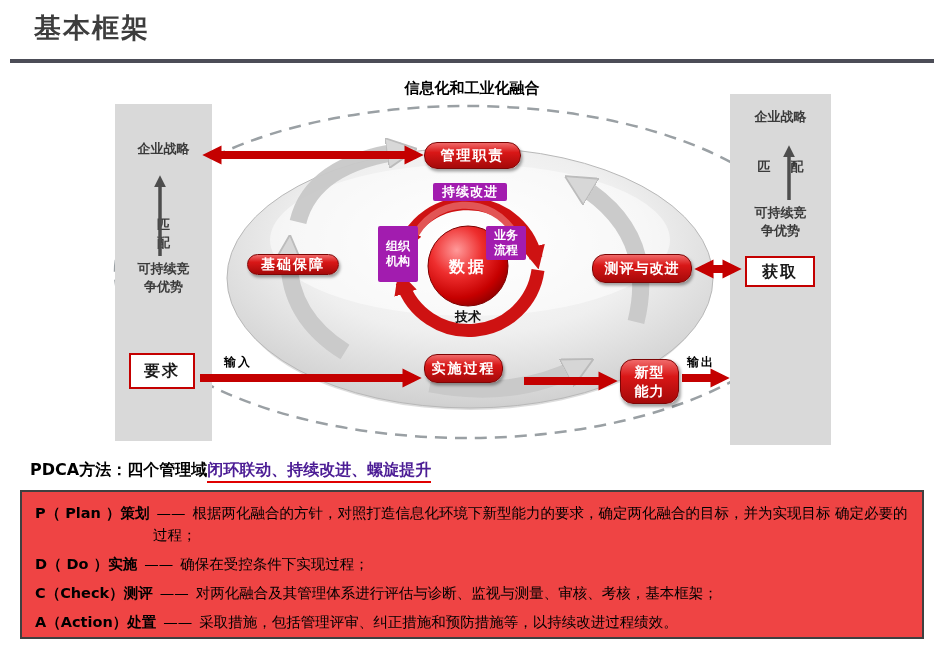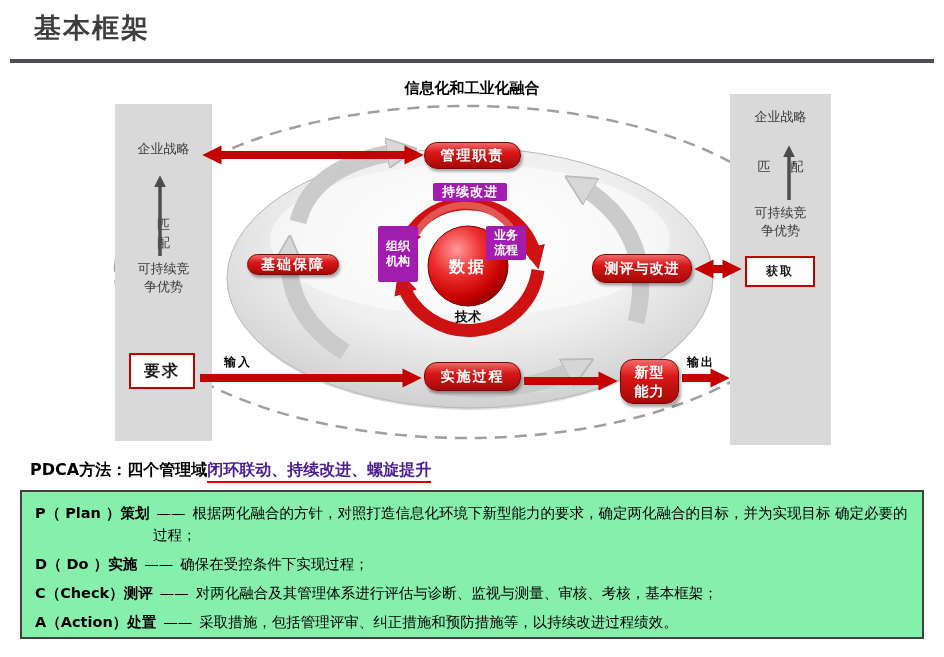--- a/index.html
+++ b/index.html
@@ -9,56 +9,56 @@
 
   
   .page-title{left:34px;top:10px;font-size:27px;font-weight:700;color:#3d3d3d;letter-spacing:2px;z-index:4}
   .title-rule{left:10px;top:59px;width:924px;height:4px;background:#4c4d57;z-index:4}
   .diagram-title{left:322px;top:79px;width:300px;text-align:center;font-size:15px;font-weight:700;color:#000;z-index:4}
 
   
   .panel{position:absolute;background:#d9d9d9;z-index:1}
   #left-panel{left:115px;top:104px;width:97px;height:337px}
   #right-panel{left:730px;top:94px;width:101px;height:351px}
-  .panel .txt{position:absolute;left:0;width:100%;text-align:center;color:#3a3a3a;font-weight:400;font-size:13px}
+  .panel .txt{position:absolute;left:0;width:100%;text-align:center;color:#3a3a3a;font-weight:700;font-size:13px}
   #lp-strategy{top:36px}
   #lp-match{top:112px;letter-spacing:24px;padding-left:24px}
   #lp-adv{top:156px;line-height:18px;padding:0 18px}
   #rp-strategy{top:14px}
   #rp-match{top:64px;letter-spacing:20px;padding-left:20px}
   #rp-adv{top:110px;line-height:18px;padding:0 20px}
 
   .outline-box{position:absolute;background:#fff;border:2px solid #c40000;color:#1a1a1a;font-weight:700;text-align:center;z-index:2}
   #require-box{left:14px;top:249px;width:66px;height:36px;font-size:16px;line-height:32px;letter-spacing:2px}
-  #acquire-box{left:15px;top:162px;width:70px;height:31px;font-size:12px;line-height:27px;letter-spacing:2px}
+  #acquire-box{left:15px;top:162px;width:70px;height:31px;font-size:16px;line-height:27px;letter-spacing:2px}
 
   
   .rbox{position:absolute;z-index:3;display:flex;align-items:center;justify-content:center;text-align:center;color:#fff;font-weight:700;font-size:14px;letter-spacing:2px;background:linear-gradient(180deg,#f06a6a 0%,#d91717 38%,#a50909 100%);border:1px solid #7d0505;border-radius:13px;box-shadow:1.5px 2.5px 3px rgba(0,0,0,.35)}
   #box-management{left:424px;top:142px;width:97px;height:27px}
   #box-foundation{left:247px;top:254px;width:92px;height:21px}
   #box-evaluation{left:592px;top:254px;width:100px;height:29px;letter-spacing:1px}
-  #box-implementation{left:424px;top:362px;width:97px;height:29px}
+  #box-implementation{left:424px;top:354px;width:79px;height:29px}
   #box-capability{left:620px;top:359px;width:59px;height:45px;line-height:19px;letter-spacing:1px;padding:0 10px}
 
   
   .chip{position:absolute;z-index:3;background:#a21caf;color:#fff;font-weight:700;text-align:center;border-radius:2px}
   #lbl-continuous{left:433px;top:183px;width:74px;height:18px;font-size:13px;line-height:18px;letter-spacing:1px}
   #lbl-org{left:378px;top:226px;width:40px;font-size:12px;line-height:15px;padding:13px 3px}
   #lbl-proc{left:486px;top:226px;width:40px;font-size:12px;line-height:15px;padding:2px 8px}
   #lbl-tech{position:absolute;left:444px;top:308px;width:48px;z-index:3;text-align:center;color:#111;font-weight:700;font-size:13px}
   #lbl-data{position:absolute;left:436px;top:257px;width:64px;z-index:3;text-align:center;color:#fff;font-weight:700;font-size:16px;letter-spacing:3px}
 
   .flow-label{position:absolute;z-index:3;font-size:12px;font-weight:700;color:#000;letter-spacing:2px}
   #lbl-input{left:224px;top:354px}
   #lbl-output{left:687px;top:354px}
 
   
   #pdca-heading{left:30px;top:460px;font-size:16px;font-weight:700;color:#000;z-index:3}
   #pdca-heading .hl{color:#4c1d95;border-bottom:2px solid #e00000;padding-bottom:2px}
-  #pdca-box{left:20px;top:490px;width:904px;height:149px;border:2px solid #404040;z-index:3;background:#86efac;padding:10px 13px 6px 13px}
+  #pdca-box{left:20px;top:490px;width:904px;height:149px;border:2px solid #404040;z-index:3;background:#ef4444;padding:10px 13px 6px 13px}
   .pdca-item{font-size:14.5px;line-height:22px;color:#000;padding-left:118px;text-indent:-118px;margin-bottom:7px}
   .pdca-item .pl{font-weight:700}
   .pdca-item .pd{margin:0 7px}
 </style>
 </head>
 <body>
 
 <div class="abs page-title">基本框架</div>
 <div class="abs title-rule"></div>
 <div class="abs diagram-title">信息化和工业化融合</div>

